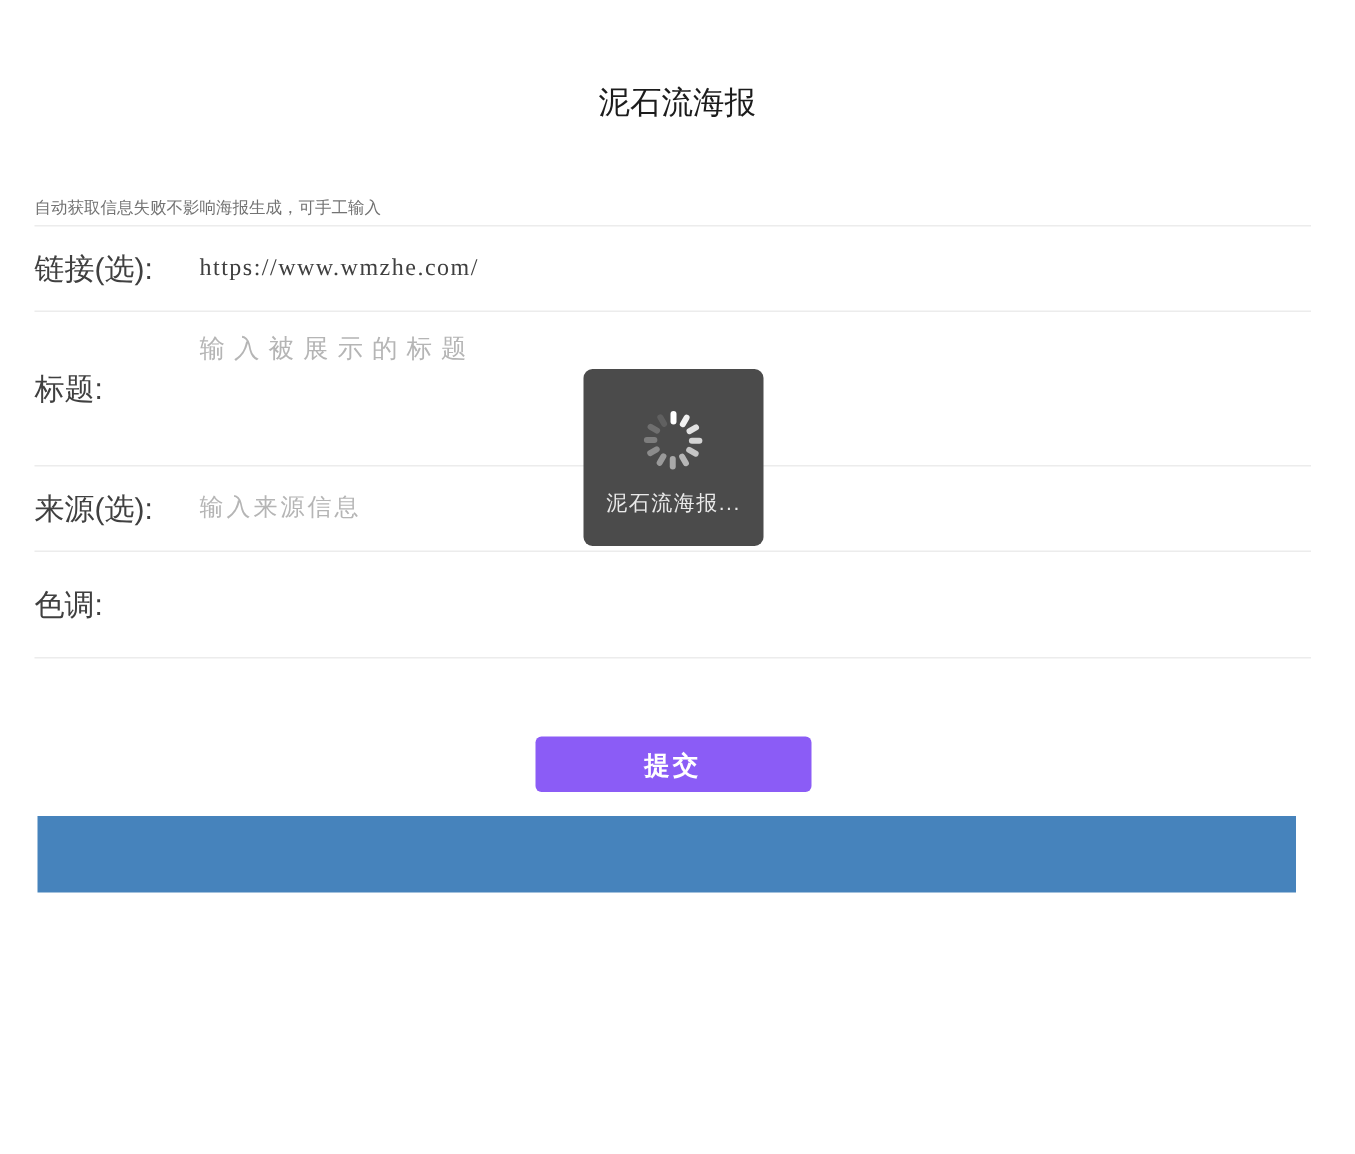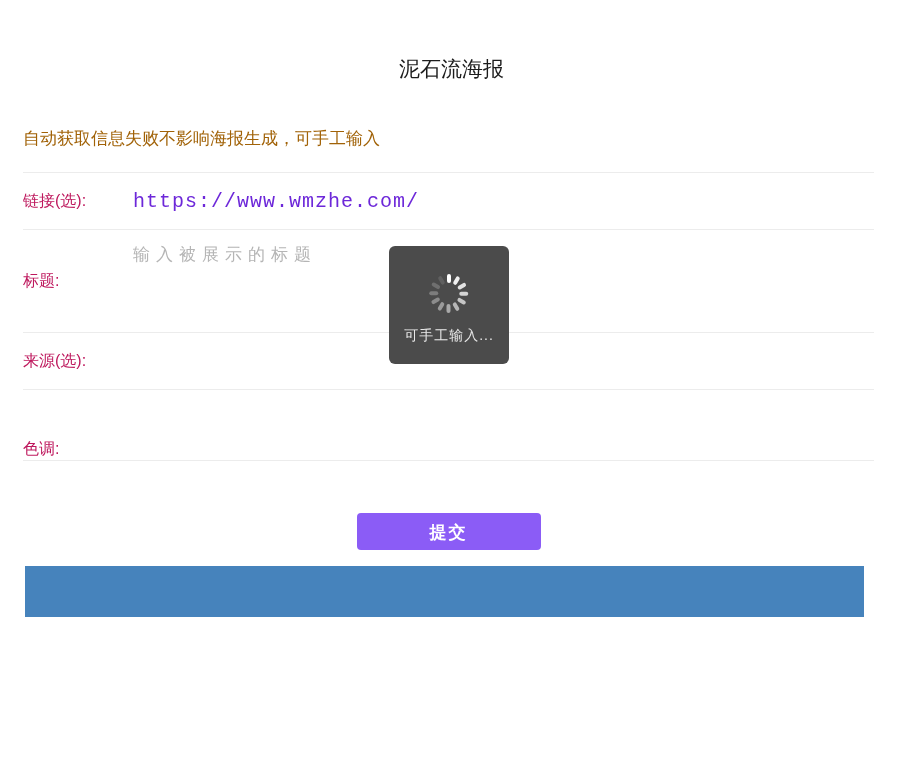--- a/index.html
+++ b/index.html
@@ -9,39 +9,39 @@
     color:#333;
   }
   .page-title{
     margin:57px 0 0 0;text-align:center;
     font-size:21px;line-height:24px;font-weight:normal;color:#1c1c1c;
   }
   .container{
     width:851px;margin:0 0 0 23px;
   }
   .hint{
-    margin:50px 0 0 0;font-size:17px;line-height:16px;color:#a16207;
-    padding-bottom:25px;border-bottom:1px solid #ececec;
+    margin:50px 0 0 0;font-size:11px;line-height:16px;color:#737373;
+    padding-bottom:3px;border-bottom:1px solid #ececec;
   }
   .form-row{
     display:flex;align-items:center;border-bottom:1px solid #ececec;
     box-sizing:border-box;
   }
   .row-link{height:57px;}
   .row-title{height:103px;}
   .row-source{height:57px;}
-  .row-tone{height:71px;align-items:flex-end;}
+  .row-tone{height:71px;}
   .form-label{
-    width:110px;flex:0 0 110px;font-size:16px;color:#be185d;
+    width:110px;flex:0 0 110px;font-size:20px;color:#404040;
   }
   .form-control{flex:1;}
   input.text-input{
     width:100%;border:none;outline:none;background:transparent;
-    font-size:20px;color:#6d28d9;letter-spacing:1px;padding:0;
-    font-family:Liberation Mono, monospace;
+    font-size:16px;color:#404040;letter-spacing:1px;padding:0;
+    font-family:Liberation Serif, serif;
   }
   input.text-input::placeholder{color:#b5b5b5;letter-spacing:2px;opacity:1;}
   textarea.textarea-input{
     width:100%;height:80px;border:none;outline:none;background:transparent;
     resize:none;font-size:17px;color:#7f1d1d;letter-spacing:6px;padding:0;
     margin-top:-4px;align-self:flex-start;
     font-family:"Liberation Sans","DejaVu Sans",sans-serif;
   }
   .row-title{align-items:center;}
   .row-title .form-control{align-self:flex-start;padding-top:17px;}
@@ -100,20 +100,23 @@
 
   <div class="form-row row-title">
     <span class="form-label">标题:</span>
     <span class="form-control">
       <textarea class="textarea-input" placeholder="输入被展示的标题" style=""></textarea>
     </span>
   </div>
 
   <div class="form-row row-source">
     <span class="form-label">来源(选):</span>
+    <span class="form-control">
+      <input class="text-input" type="text" placeholder="输入来源信息" style="">
+    </span>
   </div>
 
   <div class="form-row row-tone">
     <span class="form-label">色调:</span>
     <span class="form-control">
       <span class="color-swatch" style="background: rgb(70, 131, 188);"></span>
     </span>
   </div>
 
   <div class="submit-area">
@@ -133,14 +136,14 @@
       <i style="transform: rotate(90deg) translateY(-15px); opacity: 0.76;"></i>
       <i style="transform: rotate(120deg) translateY(-15px); opacity: 0.68;"></i>
       <i style="transform: rotate(150deg) translateY(-15px); opacity: 0.6;"></i>
       <i style="transform: rotate(180deg) translateY(-15px); opacity: 0.52;"></i>
       <i style="transform: rotate(210deg) translateY(-15px); opacity: 0.44;"></i>
       <i style="transform: rotate(240deg) translateY(-15px); opacity: 0.36;"></i>
       <i style="transform: rotate(270deg) translateY(-15px); opacity: 0.28;"></i>
       <i style="transform: rotate(300deg) translateY(-15px); opacity: 0.2;"></i>
       <i style="transform: rotate(330deg) translateY(-15px); opacity: 0.12;"></i>
     </span>
-  <span class="toast-message">可手工输入...</span>
+  <span class="toast-message">泥石流海报...</span>
 </div>
 
 </body></html>

